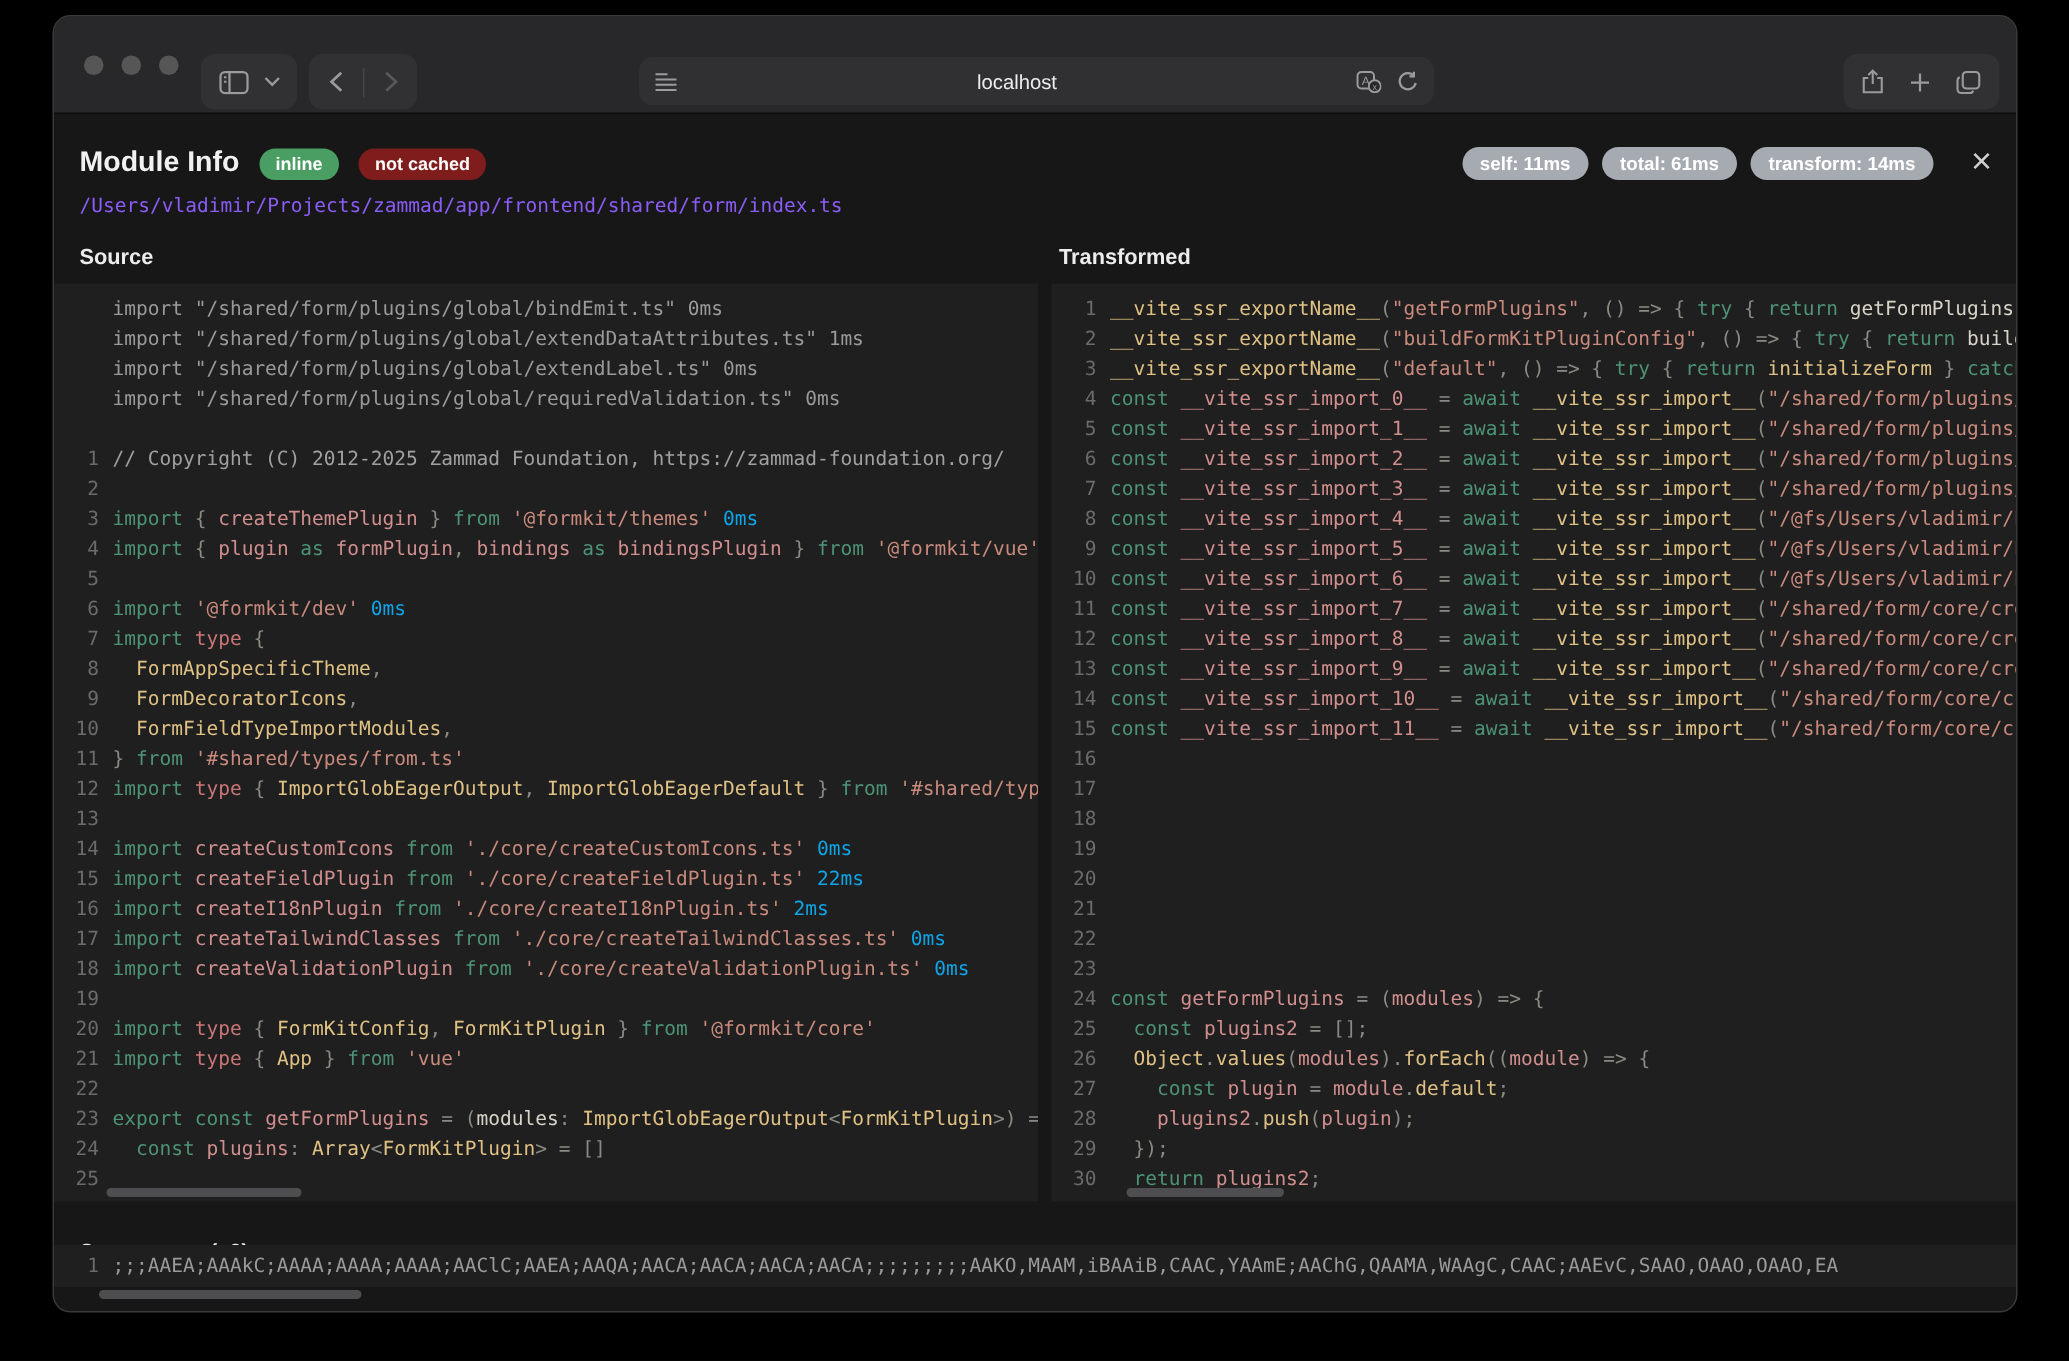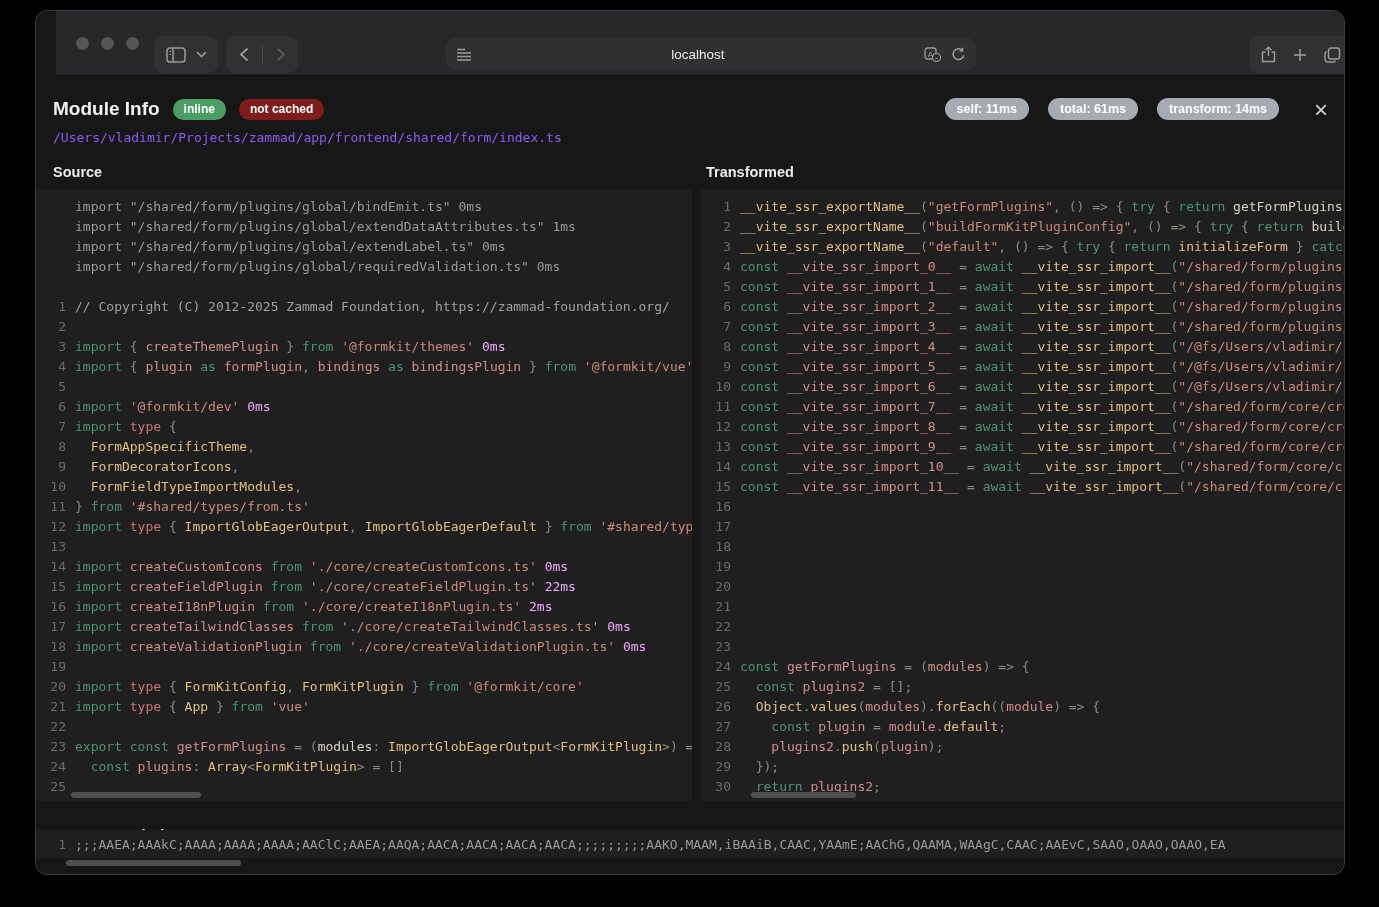--- a/index.html
+++ b/index.html
@@ -1,57 +1,57 @@
 <!DOCTYPE html>
 <html><head>
 <meta charset="utf-8">
 <style>
   html,body{margin:0;padding:0;background:#000;width:1379px;height:907px;overflow:hidden;
     font-family:"Liberation Sans",sans-serif;-webkit-font-smoothing:antialiased;}
   .window{position:absolute;left:35px;top:10px;width:1310px;height:865px;background:#171717;
     border-radius:12px;overflow:hidden;box-sizing:border-box;border:1px solid #3a3a3c;}
   
-  .chrome{position:absolute;top:0;left:0;right:0;height:64px;background:#28282a;border-bottom:1px solid #0c0c0c;margin-left:20px;}
+  .chrome{position:absolute;top:0;left:0;right:0;height:64px;background:#28282a;border-bottom:1px solid #0c0c0c;}
   .tl{position:absolute;top:26px;width:13px;height:13px;border-radius:50%;background:#565656;}
   .btn-group{position:absolute;top:25px;height:37px;background:#313133;border-radius:9px;
     display:flex;align-items:center;justify-content:center;gap:10px;}
   .urlbar{position:absolute;left:390px;top:27px;width:530px;height:32px;background:#303032;border-radius:9px;
     display:flex;align-items:center;padding:0 10px;box-sizing:border-box;}
   .urltext{flex:1;text-align:center;color:#ececec;font-size:13.5px;}
   .icon{display:inline-flex;align-items:center;justify-content:center;color:#9b9b9d;}
   .icon.dim{color:#58585a;}
   .vdiv{width:1px;height:20px;background:#454547;}
   
   .modrow{position:absolute;top:82px;left:17px;right:16px;height:32px;display:flex;align-items:center;justify-content:space-between;}
   .modleft{display:flex;align-items:center;gap:13px;}
   .mod-title{font-size:19px;font-weight:700;color:#f1f1f1;}
   .pill{border-radius:999px;padding:3px 11px;font-size:12px;font-weight:700;color:#fff;line-height:15px;}
   .pill.green{background:#4a9e63;}
   .pill.orange{background:#7f1d1d;}
-  .modright{display:flex;align-items:flex-end;gap:19px;}
+  .modright{display:flex;align-items:flex-start;gap:9px;}
   .tpill{background:#a6abb2;color:#fff;border-radius:999px;padding:4px 12px;font-size:12.5px;font-weight:700;line-height:14px;}
   .closebtn{margin-left:16px;color:#cfcfcf;font-size:24px;line-height:20px;cursor:pointer;font-weight:300;}
   .path{position:absolute;top:119px;left:17px;font-family:"DejaVu Sans Mono",monospace;font-size:13px;color:#8b5cf6;}
   
   .panel-title{position:absolute;top:153px;font-size:14.5px;font-weight:700;color:#ececec;}
   .codebox{position:absolute;top:178px;height:612px;background:#1f1f1f;overflow:hidden;
     font-family:"DejaVu Sans Mono",monospace;font-size:13px;line-height:20px;padding-top:8px;box-sizing:border-box;}
   .codebox.left{left:0;width:656px;}
   .codebox.right{left:665px;right:0;}
   .line{display:flex;height:20px;}
   .ln{flex:0 0 30px;text-align:right;padding-right:9px;color:#6b6b6b;user-select:none;}
   .lc{white-space:pre;}
   .tok-k{color:#4d9375;}   
   .tok-t{color:#cb7676;}   
   .tok-v{color:#d18e8e;}   
   .tok-s{color:#c98a7d;}   
   .tok-y{color:#dfc184;}   
   .tok-p{color:#8a8a83;}   
   .tok-c{color:#a0a0a0;}   
-  .tok-d{color:#f0abfc;margin-top:11px;}   
+  .tok-d{color:#0ea5e9;margin-top:11px;}   
   .tok-w{color:#d8d4c8;}   
   .tok-g{color:#9a9a9a;}   
   .hthumb{position:absolute;height:6px;border-radius:3px;background:#4e4e50;}
   
   .map-title{position:absolute;top:816px;left:17px;font-size:14.5px;font-weight:700;color:#ececec;}
   .mapstrip{position:absolute;top:819px;left:0;right:0;height:28px;background:#1f1f1f;overflow:hidden;
     font-family:"DejaVu Sans Mono",monospace;font-size:13px;line-height:20px;padding-top:5px;box-sizing:border-box;}
   .mapthumb{position:absolute;top:849px;left:30px;width:175px;height:6px;border-radius:3px;background:#4e4e50;}
 </style>
 </head>

